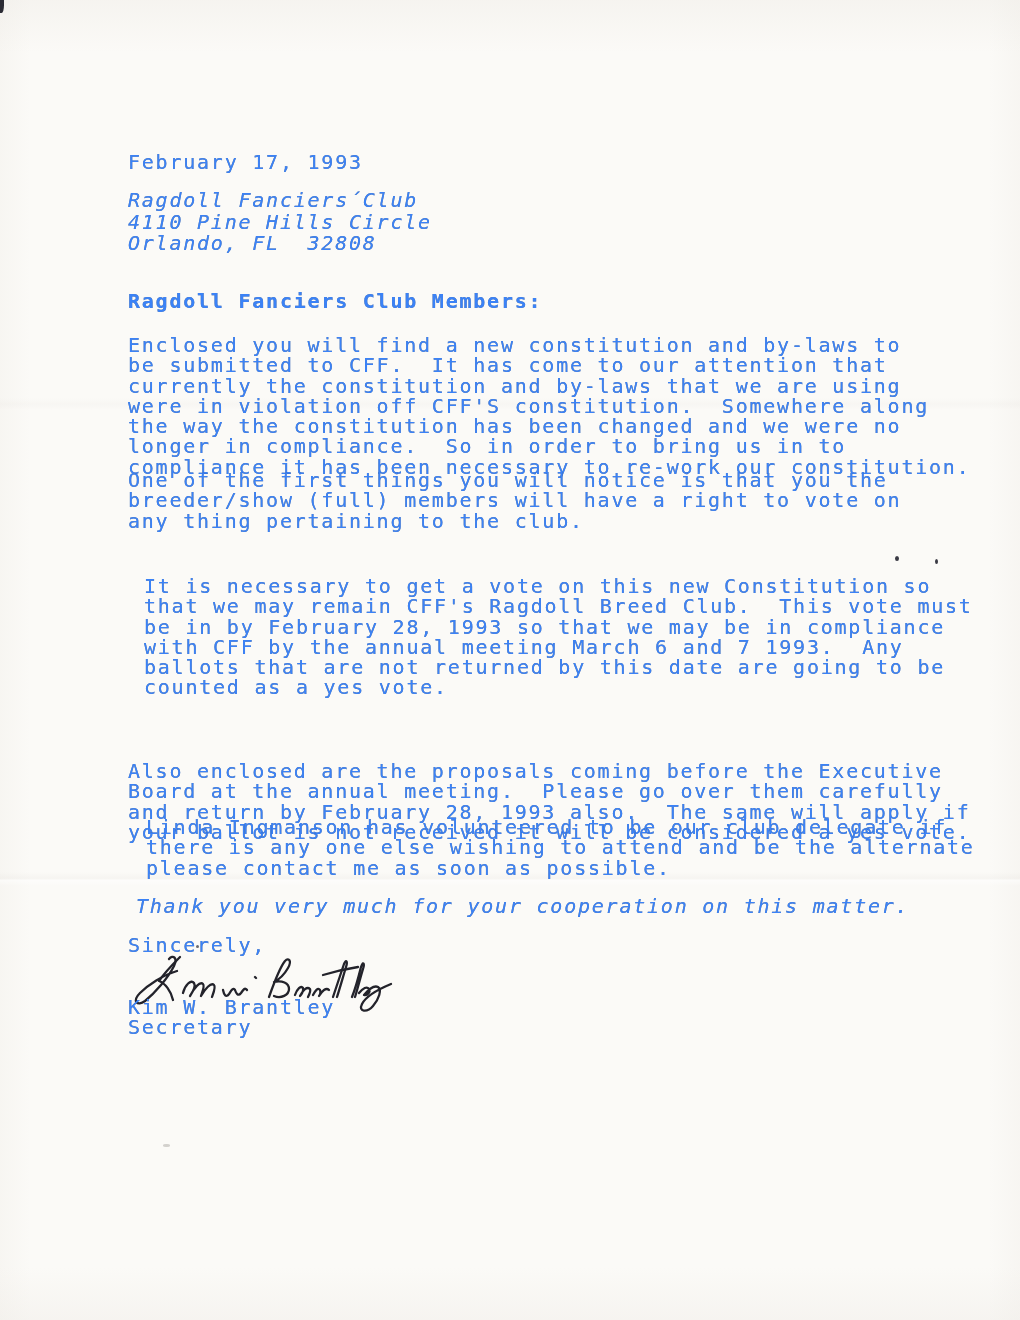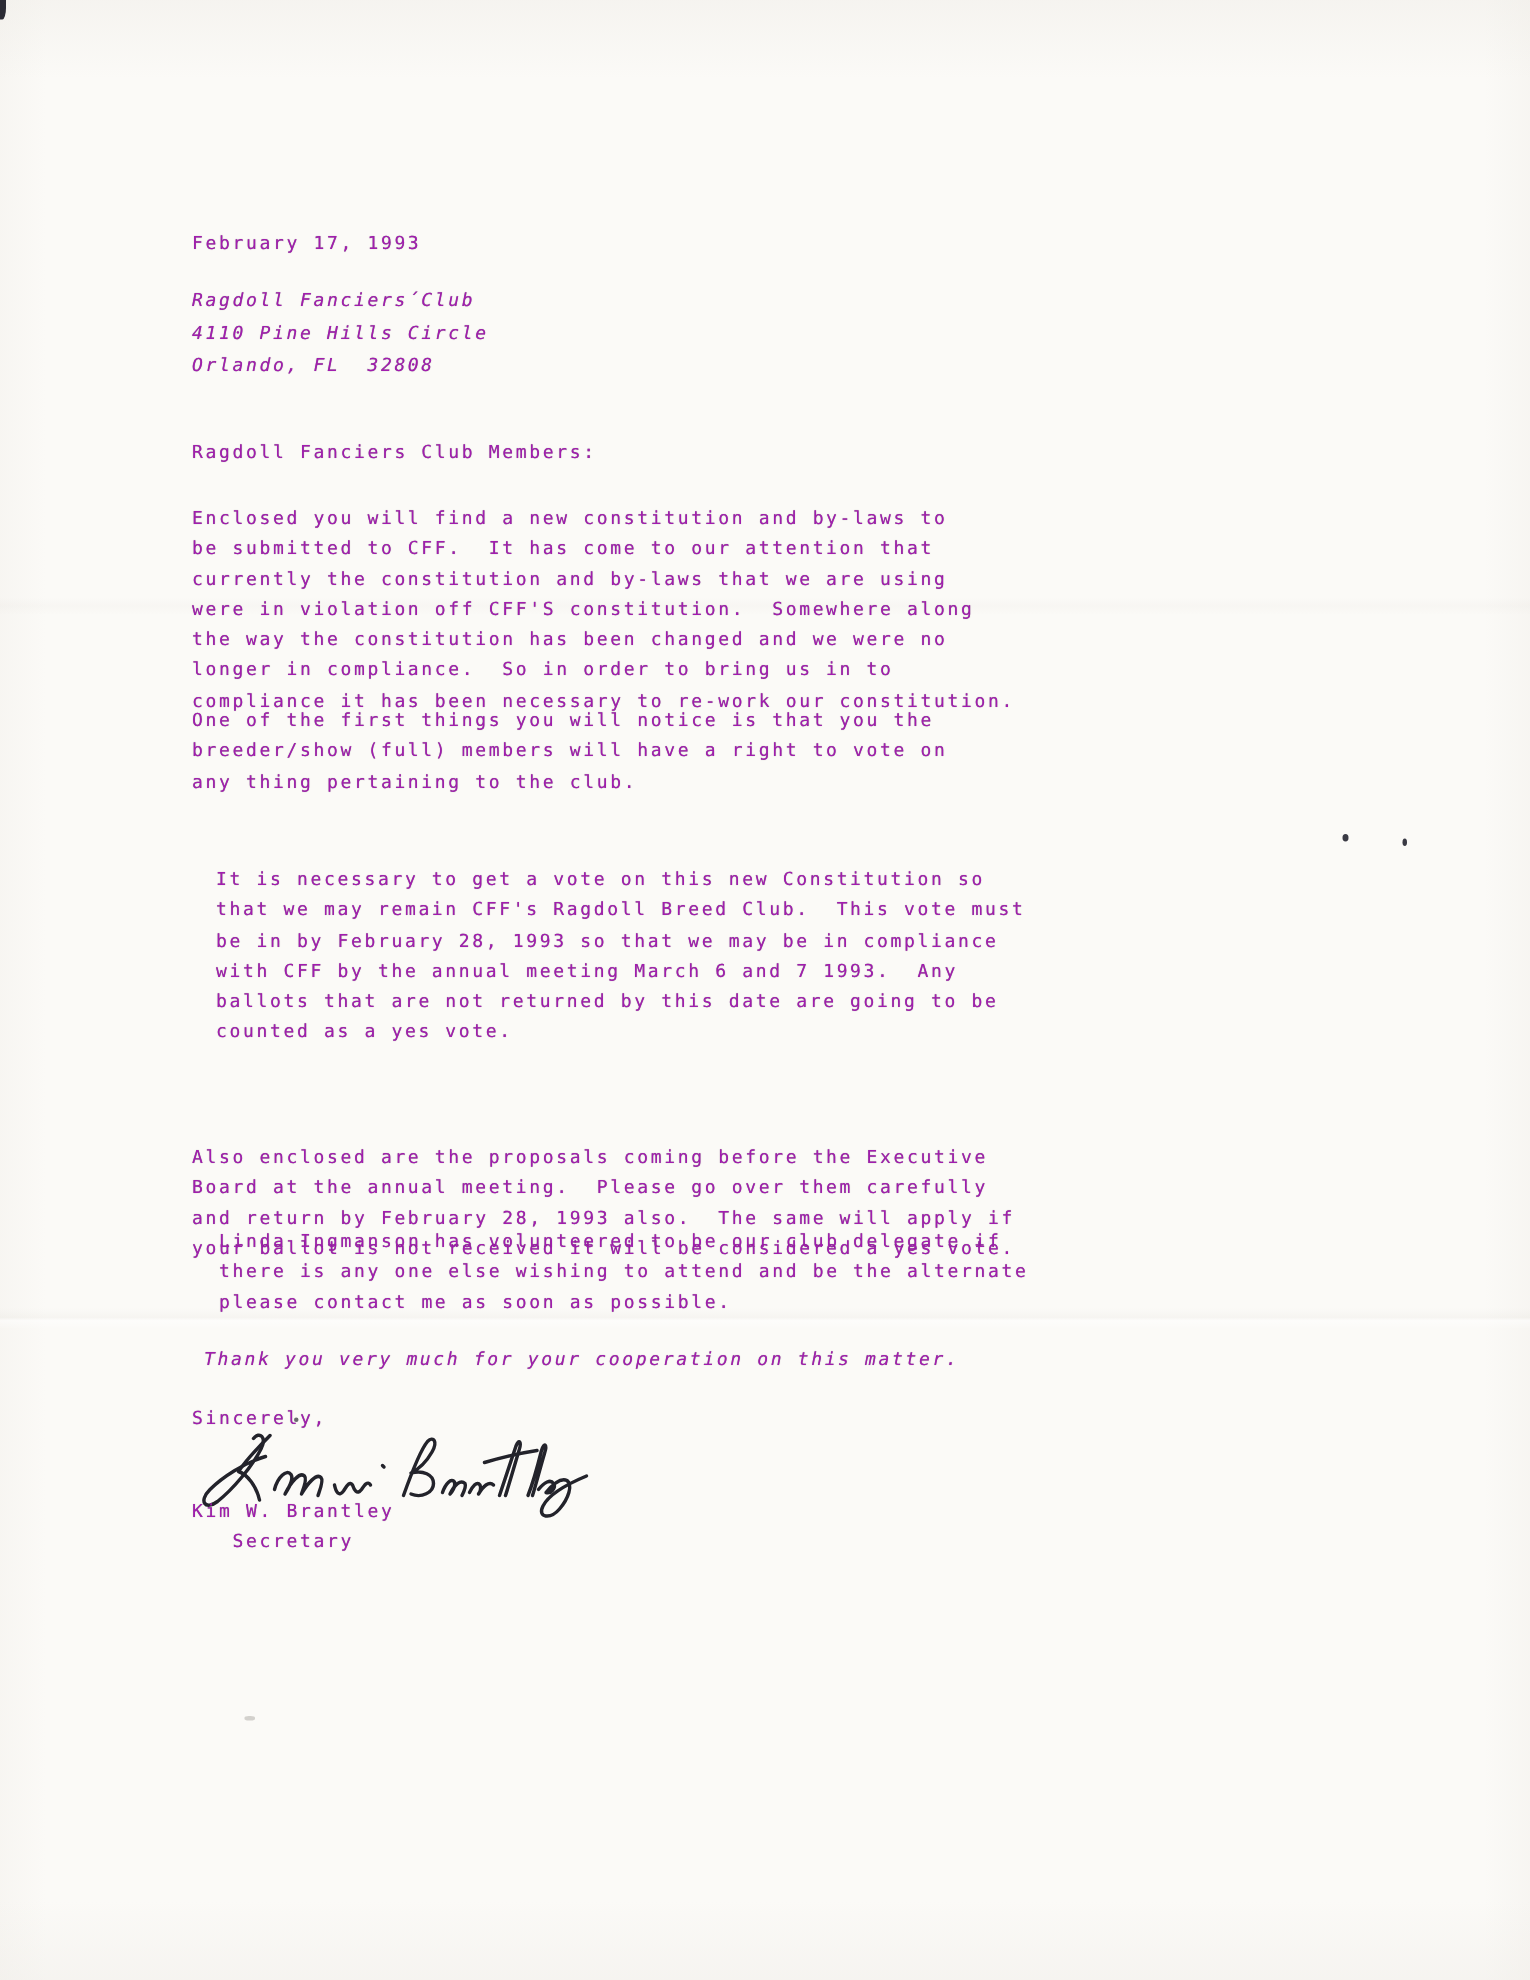--- a/index.html
+++ b/index.html
@@ -35,22 +35,22 @@
     left: 0; top: 872px; width: 100%; height: 14px;
     background: linear-gradient(180deg, rgba(255,255,255,0) 0%, rgba(150,140,128,0.05) 45%, rgba(255,255,255,0.5) 60%, rgba(255,255,255,0) 100%);
   }
   .crease-2 {
     position: absolute;
     left: 0; top: 398px; width: 100%; height: 12px;
     background: linear-gradient(180deg, rgba(255,255,255,0) 0%, rgba(150,140,128,0.035) 50%, rgba(255,255,255,0) 100%);
   }
   .typed {
     position: absolute;
-    color: #a21caf;
-    font-size: 12px;
+    color: #3b82f6;
+    font-size: 20px;
     line-height: 20.3px;
     letter-spacing: 1.77px;
     white-space: pre;
     text-shadow: 0 0 0.5px rgba(59,59,59,0.65);
   }
   .addr {
     line-height: 21.5px;
     font-style: italic;
   }
   .sig-svg {
@@ -80,21 +80,21 @@
 <body>
 
 <div class="paper"></div>
 <div class="crease-2"></div>
 <div class="crease-1"></div>
 
 <div class="typed" style="left:128px; top:152px;">February 17, 1993</div>
 
 <div class="typed addr" style="left:128px; top:190px;"><span>Ragdoll Fanciers´Club</span><br><span>4110 Pine Hills Circle</span><br><span>Orlando, FL  32808</span></div>
 
-<div class="typed" style="left:128px; top:291px;">Ragdoll Fanciers Club Members:</div>
+<div class="typed" style="left:128px; top:291px;font-weight:bold;">Ragdoll Fanciers Club Members:</div>
 
 <div class="typed" style="left:128px; top:335px;">Enclosed you will find a new constitution and by-laws to
 be submitted to CFF.  It has come to our attention that
 currently the constitution and by-laws that we are using
 were in violation off CFF'S constitution.  Somewhere along
 the way the constitution has been changed and we were no
 longer in compliance.  So in order to bring us in to
 compliance it has been necessary to re-work our constitution.</div>
 
 <div class="typed" style="left:128px; top:470px;">One of the first things you will notice is that you the
@@ -142,20 +142,20 @@
     <path d="M202,50 C206,38 210,26 213,17 C215,12 217,14 215,20 C212,30 208,44 206,50"></path>
 
     <path d="M192,28 C202,25 214,22 227,20"></path>
 
     <path d="M221,50 C225,40 228,28 230,20 C232,14 234,16 232,22 C229,32 226,44 224,50"></path>
 
     <path d="M228,46 C232,41 236,39 238,42 C240,45 236,49 233,48 C238,42 243,38 247,40 C251,43 248,52 242,59 C236,66 227,65 231,57 C235,49 248,42 260,37"></path>
   </g>
 </svg>
 
-<div class="typed" style="left:128px; top:997px;text-align:center;">Kim W. Brantley
+<div class="typed" style="left:128px; top:997px;">Kim W. Brantley
 Secretary</div>
 
 <div class="speck corner"></div>
 <div class="speck d1"></div>
 <div class="speck d2"></div>
 <div class="speck d3"></div>
 <div class="speck faint"></div>
 
 </body></html>

